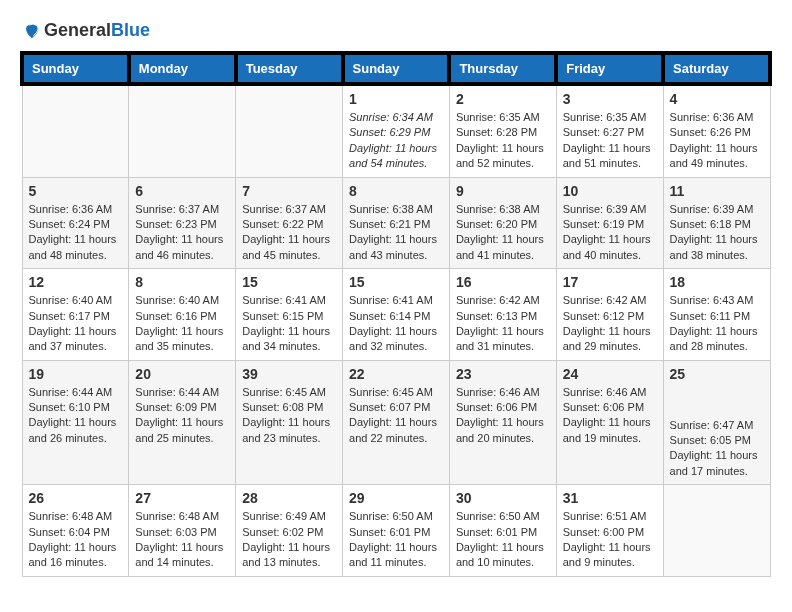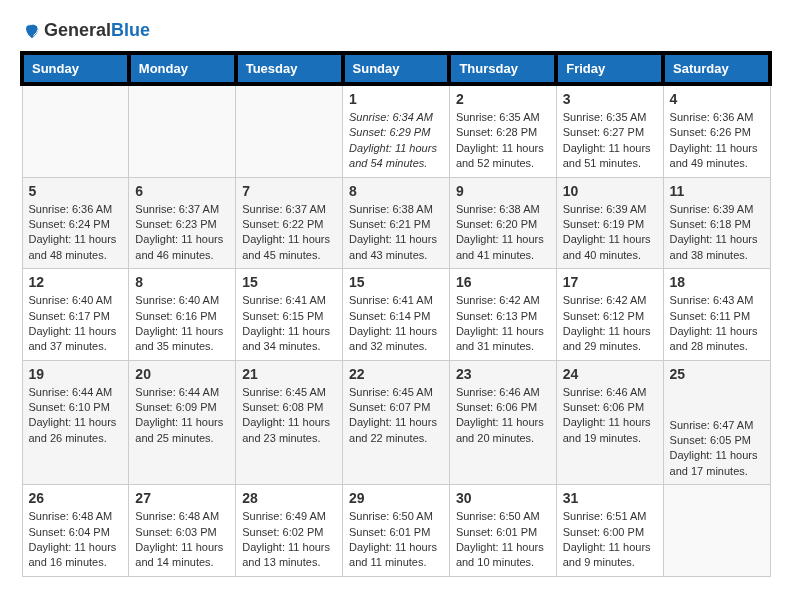--- a/index.html
+++ b/index.html
@@ -259,21 +259,21 @@
 and 26 minutes.</div>
         </td>
         <td>
           <div class="day-num">20</div>
           <div class="day-info" style="white-space: pre-line;">Sunrise: 6:44 AM
 Sunset: 6:09 PM
 Daylight: 11 hours
 and 25 minutes.</div>
         </td>
         <td>
-          <div class="day-num">21</div>
+          <div class="day-num">39</div>
           <div class="day-info" style="white-space: pre-line;">Sunrise: 6:45 AM
 Sunset: 6:08 PM
 Daylight: 11 hours
 and 23 minutes.</div>
         </td>
         <td>
           <div class="day-num">22</div>
           <div class="day-info" style="white-space: pre-line;">Sunrise: 6:45 AM
 Sunset: 6:07 PM
 Daylight: 11 hours

